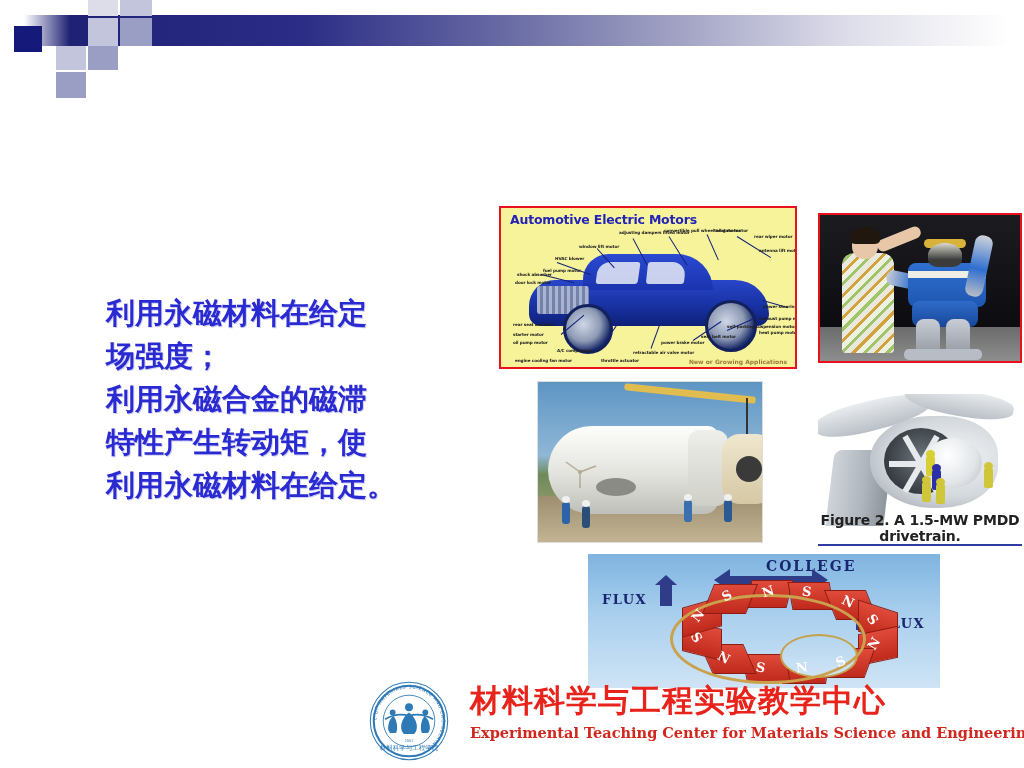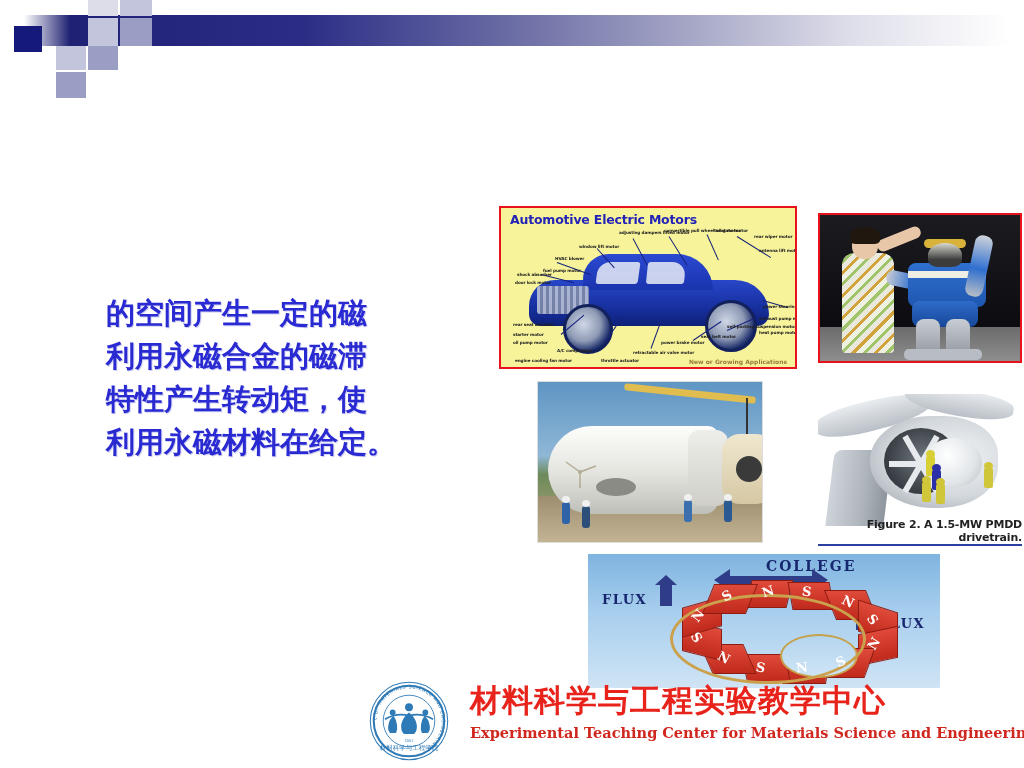--- a/index.html
+++ b/index.html
@@ -329,21 +329,21 @@
     position: absolute; left: 106px; top: 44px; width: 58px; height: 50px;
     background: radial-gradient(circle at 40% 35%, #ffffff 0%, #e1e5e8 60%, #b5bbc1 100%);
     border-radius: 50%;
   }
   .pm-person {
     position: absolute; width: 9px; height: 20px; border-radius: 2px;
   }
   .pm-person .hd { position: absolute; left: 0; top: -6px; width: 9px; height: 8px; border-radius: 50%; }
   .pm-caption {
     position: absolute; left: 0; bottom: 2px; width: 100%;
-    text-align: right; font-size: 11px; font-weight: 700; color: #222;
+    text-align: center; font-size: 14px; font-weight: 700; color: #222;
     font-family: "DejaVu Sans", "Liberation Sans", sans-serif;
     letter-spacing: -0.2px;
   }
   .pm-rule {
     position: absolute; left: 0; bottom: 0; width: 100%; height: 2px;
     background: #2c3fa0;
   }
 
   
   #pic-magnet {
@@ -447,21 +447,22 @@
   <div class="sq sq-light" style="left:120px; top:0px;  width:32px; height:16px;"></div>
   <div class="sq sq-light" style="left:88px;  top:18px; width:30px; height:28px;"></div>
   <div class="sq sq-mid" style="left:120px; top:18px; width:32px; height:28px;"></div>
   <div class="sq sq-dark" style="left:14px;  top:26px; width:28px; height:26px;"></div>
   <div class="sq sq-light" style="left:56px;  top:46px; width:30px; height:24px;"></div>
   <div class="sq sq-mid" style="left:88px;  top:46px; width:30px; height:24px;"></div>
   <div class="sq sq-mid" style="left:56px;  top:72px; width:30px; height:26px;"></div>
 
 
   <div class="body-text">
-    <span class="indent">的空间产生一定的磁</span>
+    <span class="indent">利用永磁材料在给定</span>
+    <span class="indent">场强度；</span>
     <span class="indent">利用永磁合金的磁滞</span>
     <span class="indent">特性产生转动矩，使</span>
     <span class="indent">利用永磁材料在给定。</span>
   </div>
 
   <div class="pic red-frame" id="pic-auto">
     <div class="auto-title">Automotive Electric Motors</div>
 
     <div class="carbody car-main"></div>
     <div class="carbody car-cabin"></div>

